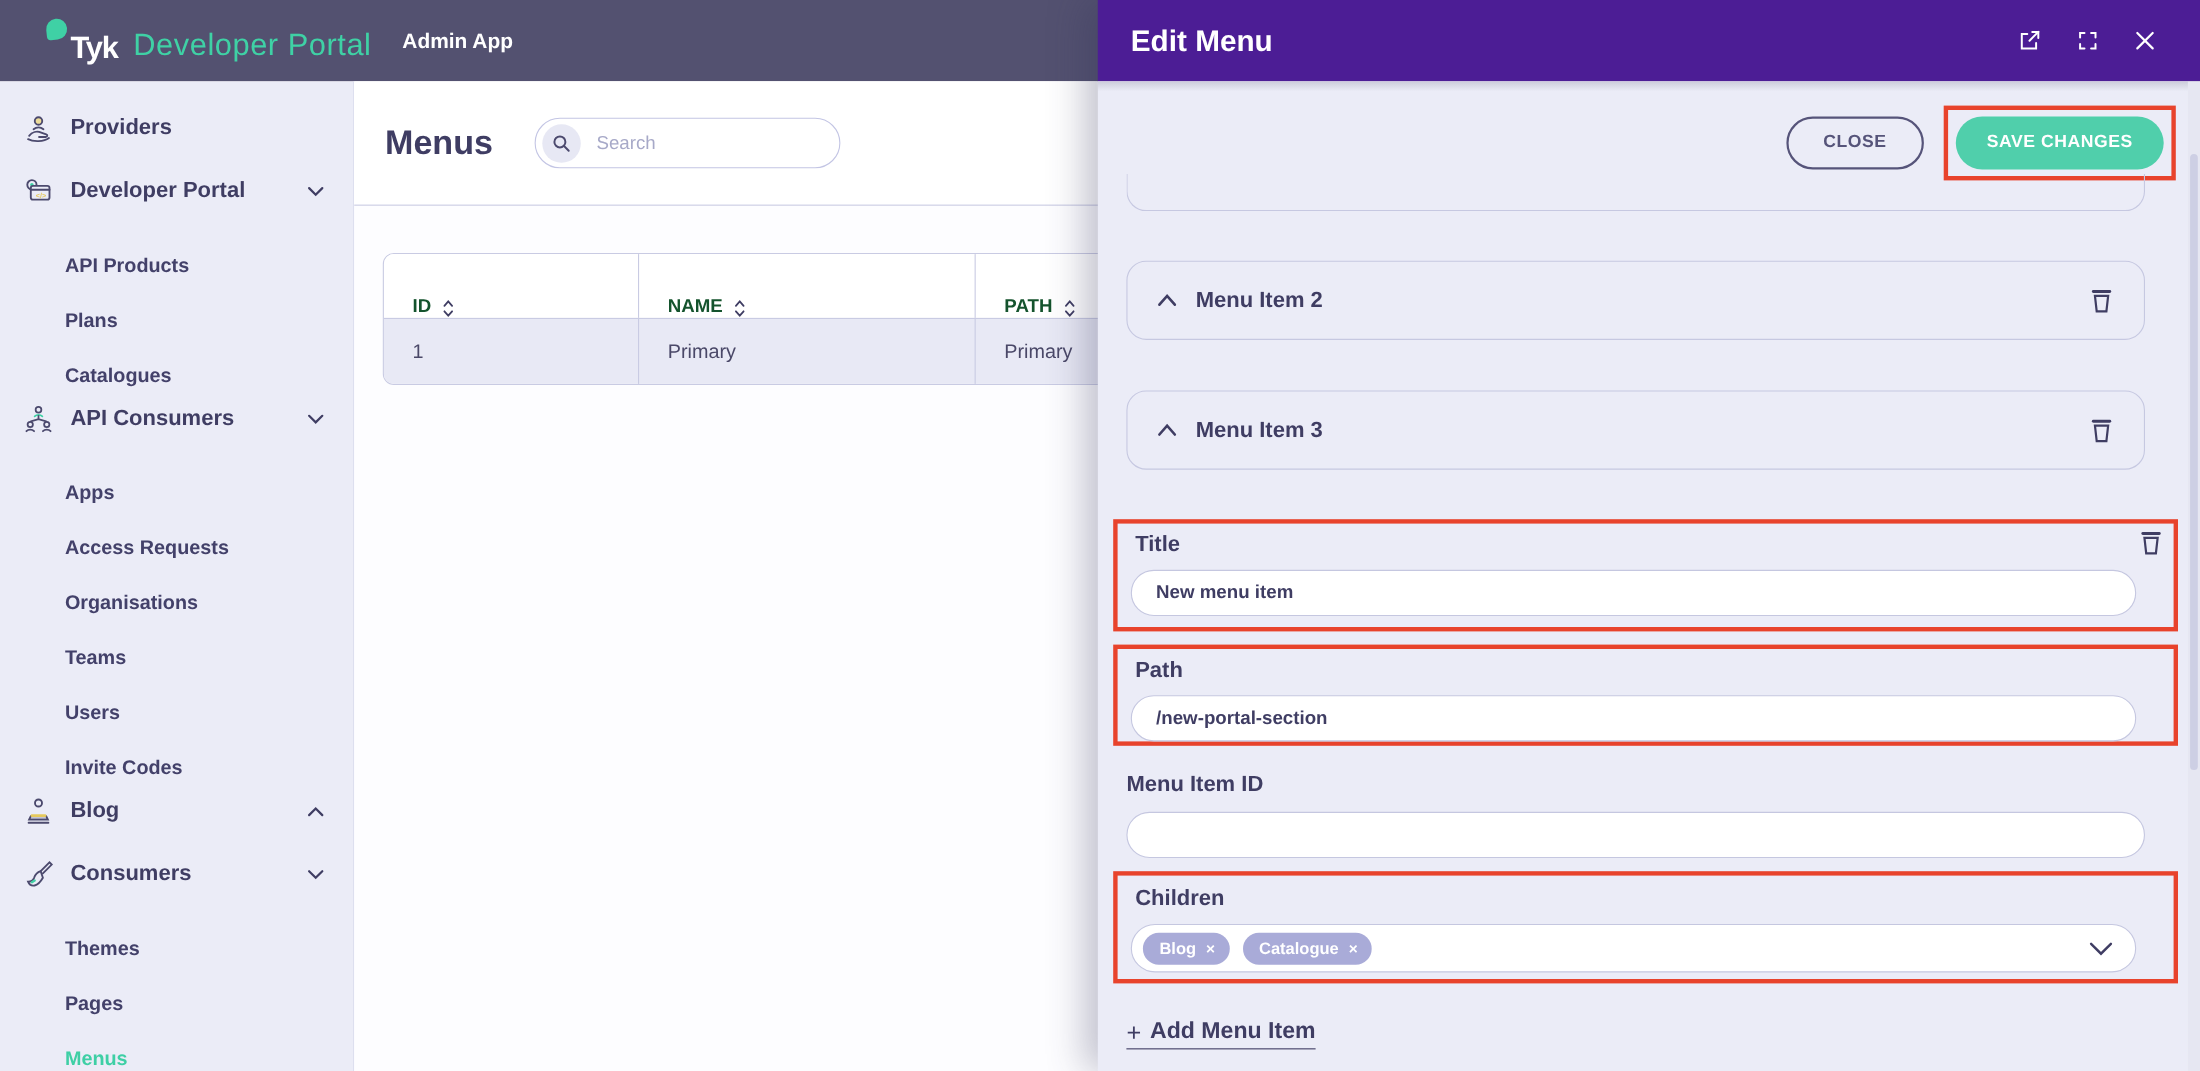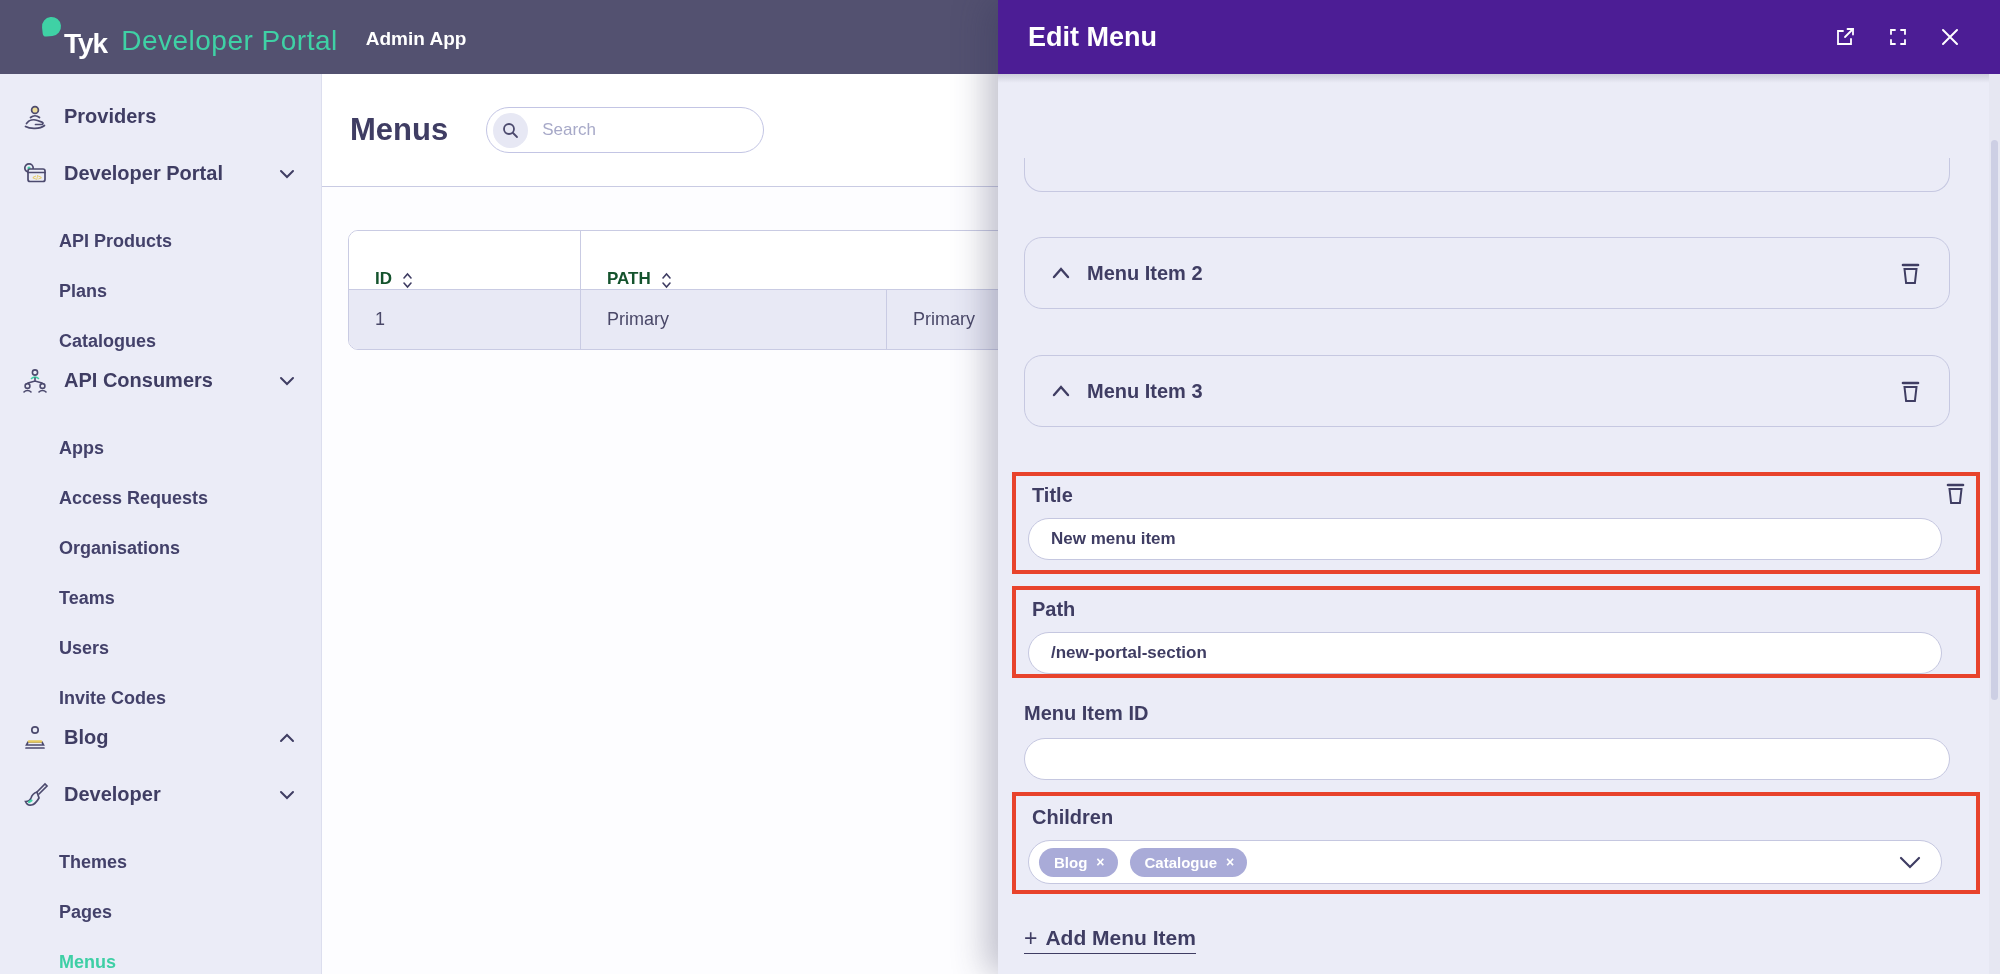--- a/index.html
+++ b/index.html
@@ -264,21 +264,21 @@
         <polyline points="2,8 8,2 14,8"></polyline>
       </svg>
   </div>
 
   <div class="srow top">
     <svg class="sicon" viewBox="0 0 30 30" fill="none" stroke="#4c4a6e" stroke-width="1.7" stroke-linecap="round">
       <path d="M17 12L25 4l2 2-8 8"></path>
       <path d="M17 12c-3 1-5 3-6 6-1 2.5-3 3.5-5.5 3.5 1 2.5 3.5 4 6 3.5 3.2-.6 5.5-3.5 7.5-7z" fill="#ebecf7"></path>
       <path d="M9 22l2.5-1.5" stroke="#3fd1a5" stroke-width="2.2"></path>
     </svg>
-    <span>Developer</span>
+    <span>Consumers</span>
     <svg class="chev" width="16" height="10" viewBox="0 0 16 10" fill="none" stroke="#3f3d63" stroke-width="2" stroke-linecap="round">
         <polyline points="2,2 8,8 14,2"></polyline>
       </svg>
   </div>
 
   <div class="srow sub">
     <span>Themes</span>
   </div>
   <div class="srow sub">
     <span>Pages</span>
@@ -299,20 +299,27 @@
         </svg>
       </span>
       <input placeholder="Search" style="">
     </div>
   </div>
 
   <div class="table">
     <div class="thead">
       <div class="th">
         <span>ID</span>
+        <svg width="11" height="17" viewBox="0 0 11 17" fill="none" stroke="#3f3d63" stroke-width="1.6" stroke-linecap="round">
+            <polyline points="2,6 5.5,2 9,6"></polyline>
+            <polyline points="2,11 5.5,15 9,11"></polyline>
+          </svg>
+      </div>
+      <div class="th">
+        <span>NAME</span>
         <svg width="11" height="17" viewBox="0 0 11 17" fill="none" stroke="#3f3d63" stroke-width="1.6" stroke-linecap="round">
             <polyline points="2,6 5.5,2 9,6"></polyline>
             <polyline points="2,11 5.5,15 9,11"></polyline>
           </svg>
       </div>
       <div class="th">
         <span>PATH</span>
         <svg width="11" height="17" viewBox="0 0 11 17" fill="none" stroke="#3f3d63" stroke-width="1.6" stroke-linecap="round">
             <polyline points="2,6 5.5,2 9,6"></polyline>
             <polyline points="2,11 5.5,15 9,11"></polyline>
@@ -350,20 +357,26 @@
         <svg width="20" height="20" viewBox="0 0 20 20" fill="none" stroke="#fff" stroke-width="2" stroke-linecap="round">
           <path d="M3 3l14 14M17 3L3 17"></path>
         </svg>
       </span>
     </div>
   </div>
 
   <div class="dbody">
     <div class="topshadow"></div>
 
+    <div class="actions">
+      <button class="btn-close">CLOSE</button>
+      <div class="annot annot-save">
+        <button class="btn-save">SAVE CHANGES</button>
+      </div>
+    </div>
 
     <div class="partial-card"></div>
 
     <div class="card card-2">
       <svg width="20" height="12" viewBox="0 0 20 12" fill="none" stroke="#3f3d63" stroke-width="2.4" stroke-linecap="round">
           <polyline points="3,10 10,2 17,10"></polyline>
         </svg>
       <span class="card-label">Menu Item 2</span>
       <span class="trash">
         <svg width="25" height="27" viewBox="0 0 25 27" fill="none" stroke="#3f3d63" stroke-width="2" stroke-linecap="round">

